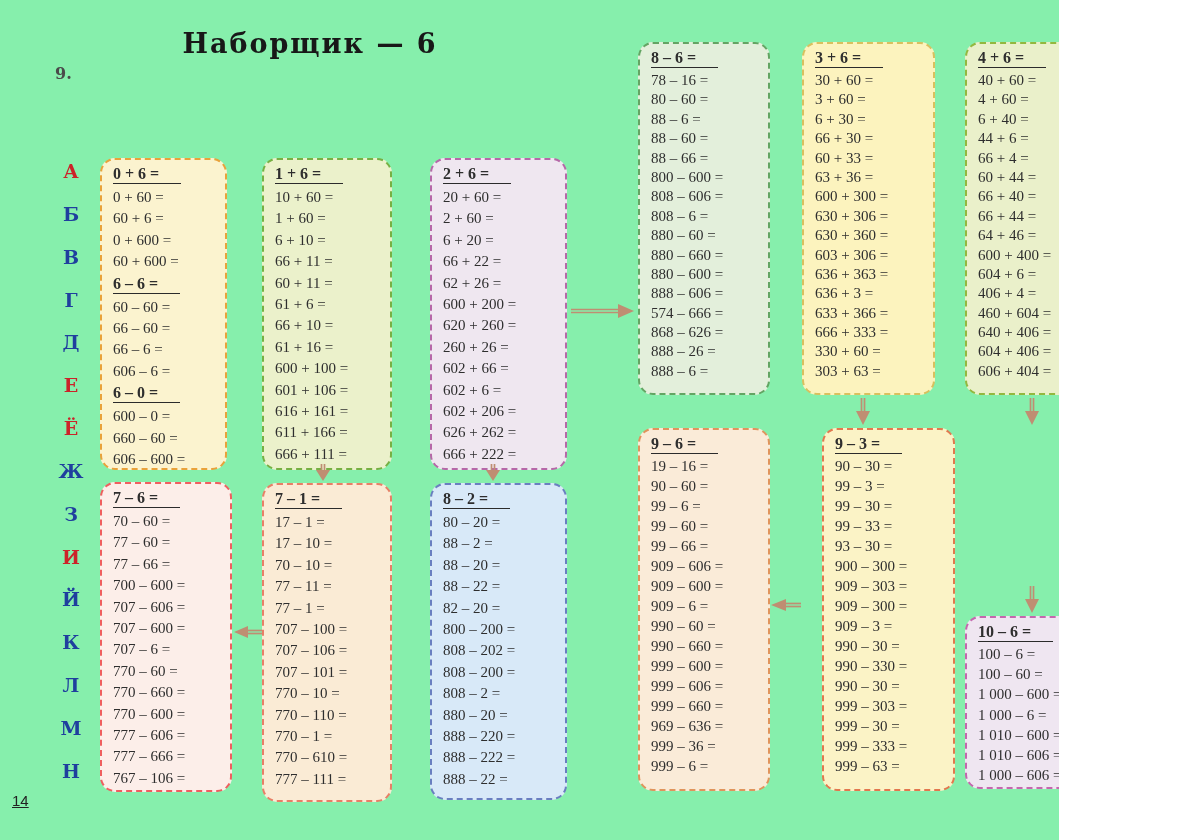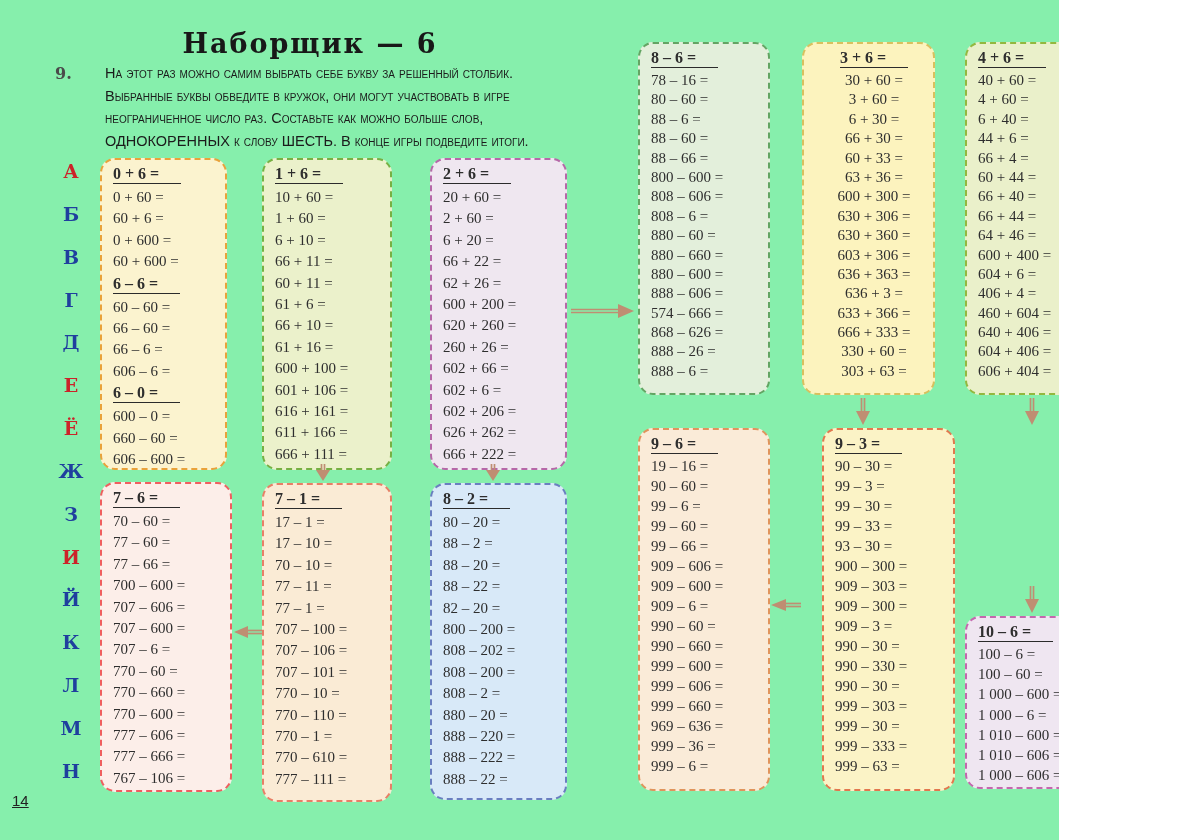--- a/index.html
+++ b/index.html
@@ -52,21 +52,20 @@
   .page-num-left{left:12px;top:792px;text-decoration:underline;}
   .page-num-right{left:1152px;top:792px;}
 </style>
 </head>
 <body>
 
 <div class="sheet">
 
   <div class="title">Наборщик — 6</div>
   <div class="problem-number">9.</div>
-  <div class="instructions">На этот раз можно самим выбрать себе букву за решенный столбик. Выбранные буквы обведите в кружок, они могут участвовать в игре неограниченное число раз. Составьте как можно больше слов, ОДНОКОРЕННЫХ к слову ШЕСТЬ. В конце игры подведите итоги.</div>
 
   <div class="letters letters-left">
       <div class="letter" style="color: rgb(204, 34, 41);">А</div>
       <div class="letter" style="color: rgb(31, 63, 158);">Б</div>
       <div class="letter" style="color: rgb(31, 63, 158);">В</div>
       <div class="letter" style="color: rgb(31, 63, 158);">Г</div>
       <div class="letter" style="color: rgb(31, 63, 158);">Д</div>
       <div class="letter" style="color: rgb(204, 34, 41);">Е</div>
       <div class="letter" style="color: rgb(204, 34, 41);">Ё</div>
       <div class="letter" style="color: rgb(31, 63, 158);">Ж</div>
@@ -207,21 +206,21 @@
       <div class="line">808 – 6 =</div>
       <div class="line">880 – 60 =</div>
       <div class="line">880 – 660 =</div>
       <div class="line">880 – 600 =</div>
       <div class="line">888 – 606 =</div>
       <div class="line">574 – 666 =</div>
       <div class="line">868 – 626 =</div>
       <div class="line">888 – 26 =</div>
       <div class="line">888 – 6 =</div>
     </div>
-  <div class="box pos-h" style="background: rgb(252, 243, 190); border-color: rgb(217, 192, 94); text-align: center;">
+  <div class="box pos-h" style="background: rgb(252, 243, 190); border-color: rgb(217, 192, 94);">
       <div class="line header"><span class="hdr-text">3 + 6 =</span></div>
       <div class="line">30 + 60 =</div>
       <div class="line">3 + 60 =</div>
       <div class="line">6 + 30 =</div>
       <div class="line">66 + 30 =</div>
       <div class="line">60 + 33 =</div>
       <div class="line">63 + 36 =</div>
       <div class="line">600 + 300 =</div>
       <div class="line">630 + 306 =</div>
       <div class="line">630 + 360 =</div>

